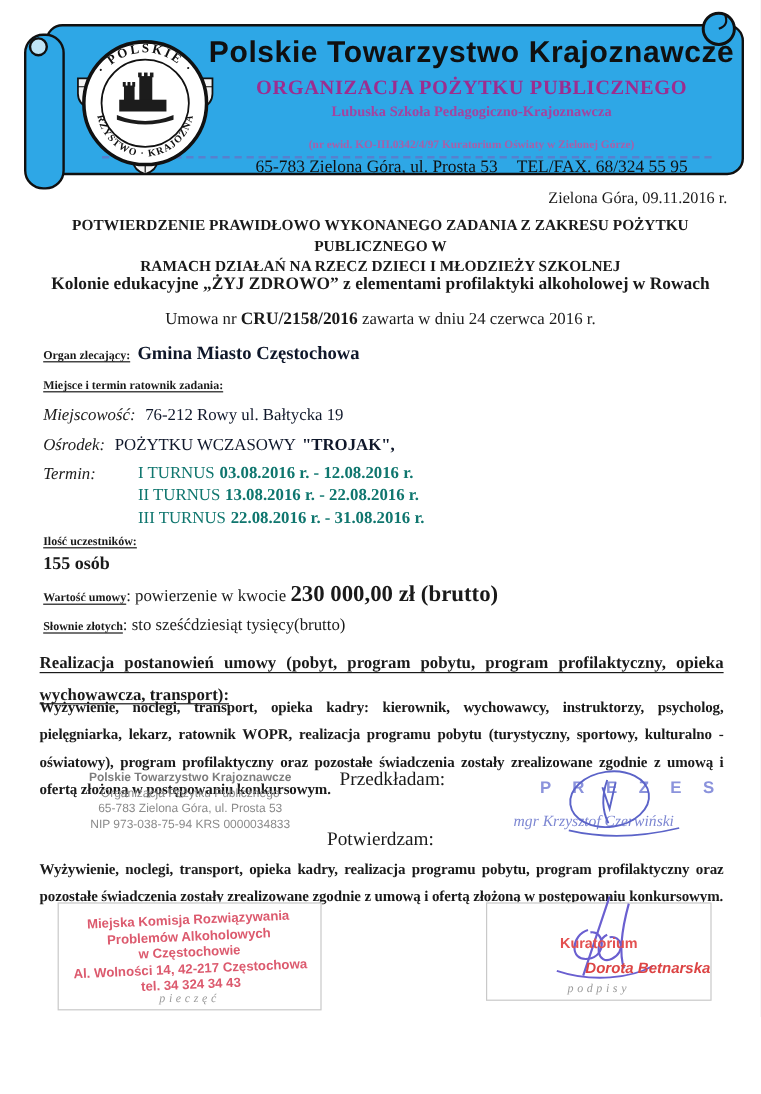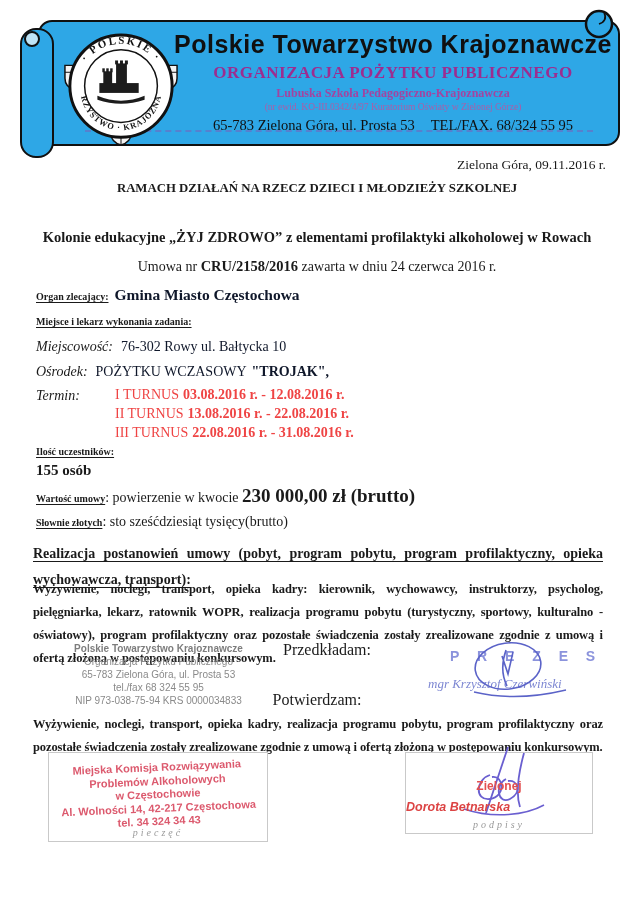--- a/index.html
+++ b/index.html
@@ -16,40 +16,40 @@
         border:2.5px solid #101010;border-radius:16px;}
   .roll-curl{position:absolute;left:4px;top:21px;width:12px;height:12px;border:2px solid #101010;
              border-radius:50%;background:#bfe4f6;}
   .curl-tr{position:absolute;right:0;top:-3px;}
   .logo{position:absolute;left:42px;top:16px;width:118px;height:124px;}
   .banner-text{position:absolute;left:150px;top:20px;width:446px;text-align:center;}
   .b-title{font-family:"Liberation Sans","DejaVu Sans",sans-serif;font-weight:bold;
            font-size:25px;letter-spacing:0.5px;color:#101010;}
   .b-sub1{margin-top:4px;font-weight:bold;font-size:17px;color:#9c2d90;letter-spacing:0.5px;}
   .b-sub2{margin-top:3px;font-weight:bold;font-size:12px;color:#a344a0;}
-  .b-sub3{margin-top:1px;font-size:9.5px;color:#a95fa8;}
+  .b-sub3{margin-top:15px;font-size:9.5px;color:#a95fa8;font-weight:bold;}
   .b-addr{margin-top:5px;font-weight:normal;font-size:14.5px;color:#101010;}
   .b-addr .gap{display:inline-block;width:16px;}
 
   
   .date{position:absolute;top:157px;right:28px;font-size:13.5px;}
   .heading{position:absolute;top:180px;left:25px;width:584px;text-align:center;
            font-weight:bold;font-size:12.8px;line-height:17px;}
   .subject{position:absolute;top:229px;left:25px;width:584px;text-align:center;
            font-weight:bold;font-size:14.5px;}
   .umowa{position:absolute;top:258px;left:25px;width:584px;text-align:center;font-size:14px;}
   .umowa b{font-size:14.5px;}
 
   .row{position:absolute;left:36px;font-size:14px;}
   .lbl-bu{font-weight:bold;text-decoration:underline;text-underline-offset:2px;font-size:10px;}
   .lbl-i{font-style:italic;font-size:14px;}
   .red{color:#0f172a;}
   .organ-val{font-weight:bold;font-size:15.5px;margin-left:6px;}
   .val{margin-left:8px;}
-  .turnus{position:absolute;left:115px;top:385px;font-size:14px;line-height:19px;color:#ef4444;}
+  .turnus{position:absolute;left:115px;top:385px;font-size:14px;line-height:19px;color:#0f766e;}
   .turnus b{margin-left:4px;}
   .big-amount{font-weight:bold;font-size:19px;}
   .just{position:absolute;left:33px;width:570px;text-align:justify;font-size:12.5px;
         line-height:23px;letter-spacing:-0.1px;font-weight:bold;}
   .realiz-head{position:absolute;left:33px;width:570px;text-align:justify;font-weight:bold;
                font-size:14px;line-height:26px;font-family:Liberation Serif, serif;}
   .realiz-head span{text-decoration:underline;text-underline-offset:3px;}
 
   
   .ptk-stamp{position:absolute;left:56px;top:642px;width:205px;text-align:center;
@@ -71,21 +71,21 @@
   .box-right{left:405px;top:752px;width:186px;height:80px;}
   .komisja{position:absolute;left:0;top:8px;width:100%;text-align:center;
            font-family:"Liberation Sans","DejaVu Sans",sans-serif;font-weight:600;
            font-size:11px;line-height:13.5px;color:#dc5a6e;transform:rotate(-2.5deg);}
   .caption{position:absolute;left:0;bottom:3px;width:100%;text-align:center;font-style:italic;
            font-size:10px;letter-spacing:3px;color:#9a9a9a;
            font-family:"Liberation Serif","DejaVu Serif",serif;}
   .insp-title{position:absolute;left:0;top:26px;width:100%;text-align:center;
               font-family:"Liberation Sans","DejaVu Sans",sans-serif;font-weight:bold;
               font-size:12px;color:#e35050;}
-  .insp-name{position:absolute;left:0;top:47px;width:100%;text-align:left;
+  .insp-name{position:absolute;left:0;top:47px;width:100%;text-align:right;
              font-family:"Liberation Sans","DejaVu Sans",sans-serif;font-weight:bold;
              font-style:italic;font-size:12.5px;color:#dc4444;}
   .insp-sig{position:absolute;left:44px;top:-14px;}
 </style>
 </head>
 <body>
 
 <div class="page">
 
   <div class="banner">
@@ -137,32 +137,33 @@
       <div class="b-sub1">ORGANIZACJA POŻYTKU PUBLICZNEGO</div>
       <div class="b-sub2">Lubuska Szkoła Pedagogiczno-Krajoznawcza</div>
       <div class="b-sub3">(nr ewid. KO-III.0342/4/97 Kuratorium Oświaty w Zielonej Górze)</div>
       <div class="b-addr"><span>65-783 Zielona Góra, ul. Prosta 53</span><span class="gap"></span><span>TEL/FAX. 68/324 55 95</span></div>
     </div>
   </div>
 
   <div class="date">Zielona Góra, 09.11.2016 r.</div>
 
   <div class="heading">
+    <div>POTWIERDZENIE PRAWIDŁOWO WYKONANEGO ZADANIA Z ZAKRESU POŻYTKU PUBLICZNEGO W</div>
     <div>RAMACH DZIAŁAŃ NA RZECZ DZIECI I MŁODZIEŻY SZKOLNEJ</div>
   </div>
 
   <div class="subject">Kolonie edukacyjne „ŻYJ ZDROWO” z elementami profilaktyki alkoholowej w Rowach</div>
 
   <div class="umowa"><span>Umowa nr </span><b>CRU/2158/2016</b><span> zawarta w dniu 24 czerwca 2016 r.</span></div>
 
   <div class="row" style="top:286px"><span class="lbl-bu">Organ zlecający:</span><span class="red organ-val">Gmina Miasto Częstochowa</span></div>
 
-  <div class="row" style="top:313px"><span class="lbl-bu">Miejsce i lekarz wykonania zadania:</span></div>
-
-  <div class="row" style="top:339px"><span class="lbl-i">Miejscowość:</span><span class="red val">76-302 Rowy ul. Bałtycka 10</span></div>
+  <div class="row" style="top:313px"><span class="lbl-bu">Miejsce i termin ratownik zadania:</span></div>
+
+  <div class="row" style="top:339px"><span class="lbl-i">Miejscowość:</span><span class="red val">76-212 Rowy ul. Bałtycka 19</span></div>
 
   <div class="row" style="top:364px"><span class="lbl-i">Ośrodek:</span><span class="red val">POŻYTKU WCZASOWY</span><b class="red" style="margin-left:5px">"TROJAK",</b></div>
 
   <div class="row lbl-i" style="top:388px">Termin:</div>
 
   <div class="turnus">
     <div><span>I TURNUS</span><b>03.08.2016 r. - 12.08.2016 r.</b></div>
     <div><span>II TURNUS</span><b>13.08.2016 r. - 22.08.2016 r.</b></div>
     <div><span>III TURNUS</span><b>22.08.2016 r. - 31.08.2016 r.</b></div>
   </div>
@@ -175,21 +176,20 @@
   <div class="row" style="top:514px"><span class="lbl-bu">Słownie złotych</span><span>: sto sześćdziesiąt tysięcy(brutto)</span></div>
 
   <div class="realiz-head" style="top:541px"><span>Realizacja postanowień umowy (pobyt, program pobytu, program profilaktyczny, opieka wychowawcza, transport):</span></div>
 
   <div class="just" style="top:578px">Wyżywienie, noclegi, transport, opieka kadry: kierownik, wychowawcy, instruktorzy, psycholog, pielęgniarka, lekarz, ratownik WOPR, realizacja programu pobytu (turystyczny, sportowy, kulturalno - oświatowy), program profilaktyczny oraz pozostałe świadczenia zostały zrealizowane zgodnie z umową i ofertą złożoną w postępowaniu konkursowym.</div>
 
   <div class="ptk-stamp">
     <div class="first">Polskie Towarzystwo Krajoznawcze</div>
     <div>Organizacja Pożytku Publicznego</div>
     <div>65-783 Zielona Góra, ul. Prosta 53</div>
-    <div>tel./fax 68 324 55 95</div>
     <div>NIP 973-038-75-94 KRS 0000034833</div>
   </div>
 
   <div class="przedkladam">Przedkładam:</div>
 
   <div class="prezes">
     <svg class="prezes-sig" width="120" height="72" viewBox="0 0 120 72">
       <ellipse cx="52" cy="32" rx="33" ry="23" transform="rotate(-8 52 32)" fill="none" stroke="#5b63c8" stroke-width="1.6"></ellipse>
       <path d="M46 22 l6 18 l5 -22 M50 16 q-7 20 1 36" fill="none" stroke="#5b63c8" stroke-width="1.6"></path>
       <path d="M18 58 q42 10 92 -2" fill="none" stroke="#5b63c8" stroke-width="1.4"></path>
@@ -214,18 +214,18 @@
   </div>
 
   <div class="box box-right">
     <svg class="insp-sig" width="100" height="88" viewBox="0 0 100 88">
       <path d="M58 8 L36 74" fill="none" stroke="#6a5fd0" stroke-width="1.8"></path>
       <path d="M40 36 C 26 40 24 62 40 60 C 56 58 54 36 42 38" fill="none" stroke="#6a5fd0" stroke-width="1.8"></path>
       <path d="M56 40 C 44 46 48 66 60 60 C 72 54 68 40 58 42" fill="none" stroke="#6a5fd0" stroke-width="1.8"></path>
       <path d="M74 14 C 68 36 66 56 70 68" fill="none" stroke="#6a5fd0" stroke-width="1.8"></path>
       <path d="M14 70 C 44 80 76 76 94 66" fill="none" stroke="#6a5fd0" stroke-width="1.5"></path>
     </svg>
-    <div class="insp-title">Zielonej</div>
+    <div class="insp-title">Kuratorium</div>
     <div class="insp-name">Dorota Betnarska</div>
     <div class="caption">podpisy</div>
   </div>
 
 </div>
 
 </body></html>

